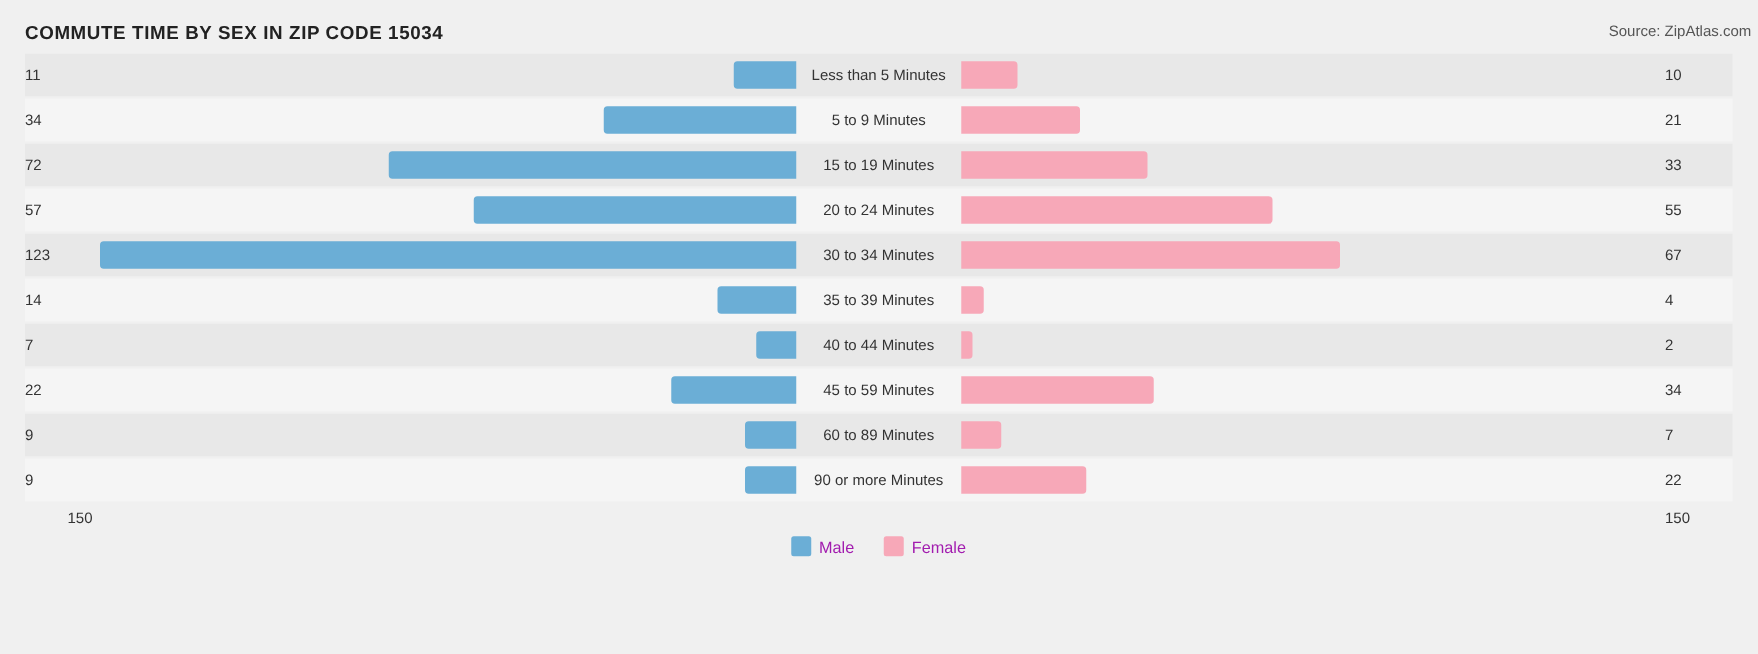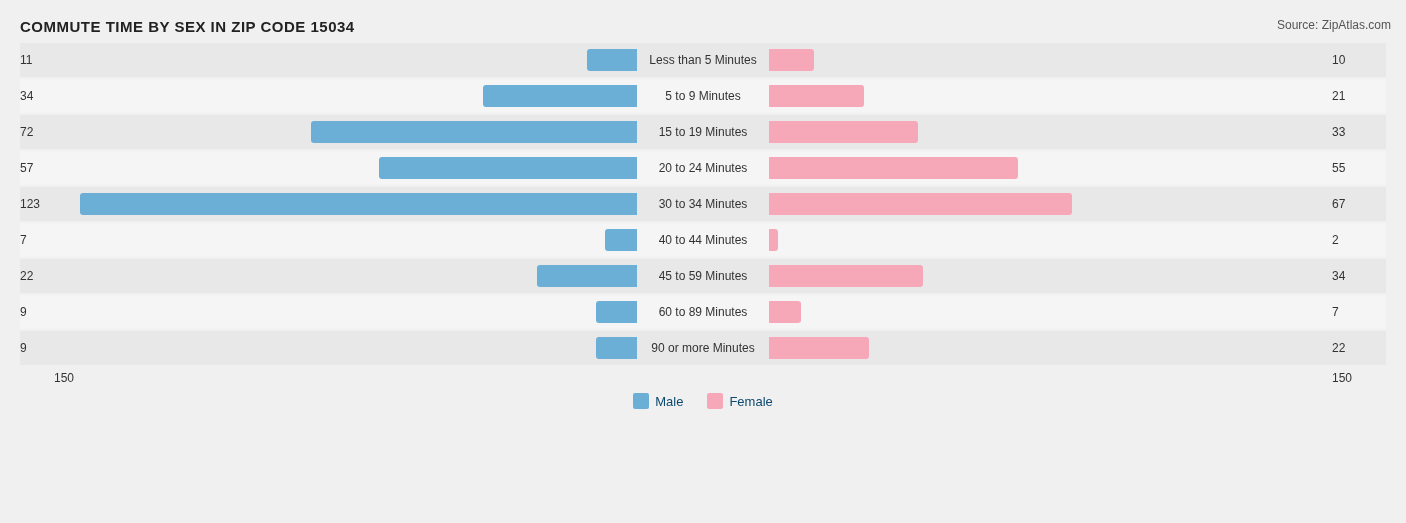--- a/index.html
+++ b/index.html
@@ -22,21 +22,21 @@
       font-size: 15px;
       font-weight: bold;
       text-transform: uppercase;
       letter-spacing: 0.5px;
       color: #222;
       margin-bottom: 8px;
     }
     .source-label {
       position: absolute;
       top: 18px;
-      right: 15px;
+      right: 5px;
       font-size: 12px;
       color: #555;
       text-align: right;
     }
     .bars-area {
       width: 100%;
       margin-top: 4px;
     }
     .row {
       display: flex;
@@ -123,21 +123,21 @@
     .center-spacer {
       width: 160px;
       flex-shrink: 0;
     }
     .legend {
       display: flex;
       justify-content: center;
       gap: 24px;
       margin-top: 8px;
       font-size: 13px;
-      color: #0c4a6e;
+      color: #a21caf;
     }
     .legend-item {
       display: flex;
       align-items: center;
       gap: 6px;
     }
     .legend-box {
       width: 16px;
       height: 16px;
       border-radius: 2px;
@@ -199,20 +199,31 @@
       <div class="row">
     <div class="left-val">123</div>
     <div class="bar-left">
       <div class="bar-male" style="width:100%;"></div>
     </div>
     <div class="center-label">30 to 34 Minutes</div>
     <div class="bar-right">
       <div class="bar-female" style="width:54.47154471544715%;"></div>
     </div>
     <div class="right-val">67</div>
+  </div>
+      <div class="row">
+    <div class="left-val">14</div>
+    <div class="bar-left">
+      <div class="bar-male" style="width:11.38211382113821%;"></div>
+    </div>
+    <div class="center-label">35 to 39 Minutes</div>
+    <div class="bar-right">
+      <div class="bar-female" style="width:3.2520325203252036%;"></div>
+    </div>
+    <div class="right-val">4</div>
   </div>
       <div class="row">
     <div class="left-val">7</div>
     <div class="bar-left">
       <div class="bar-male" style="width:5.691056910569105%;"></div>
     </div>
     <div class="center-label">40 to 44 Minutes</div>
     <div class="bar-right">
       <div class="bar-female" style="width:1.6260162601626018%;"></div>
     </div>

